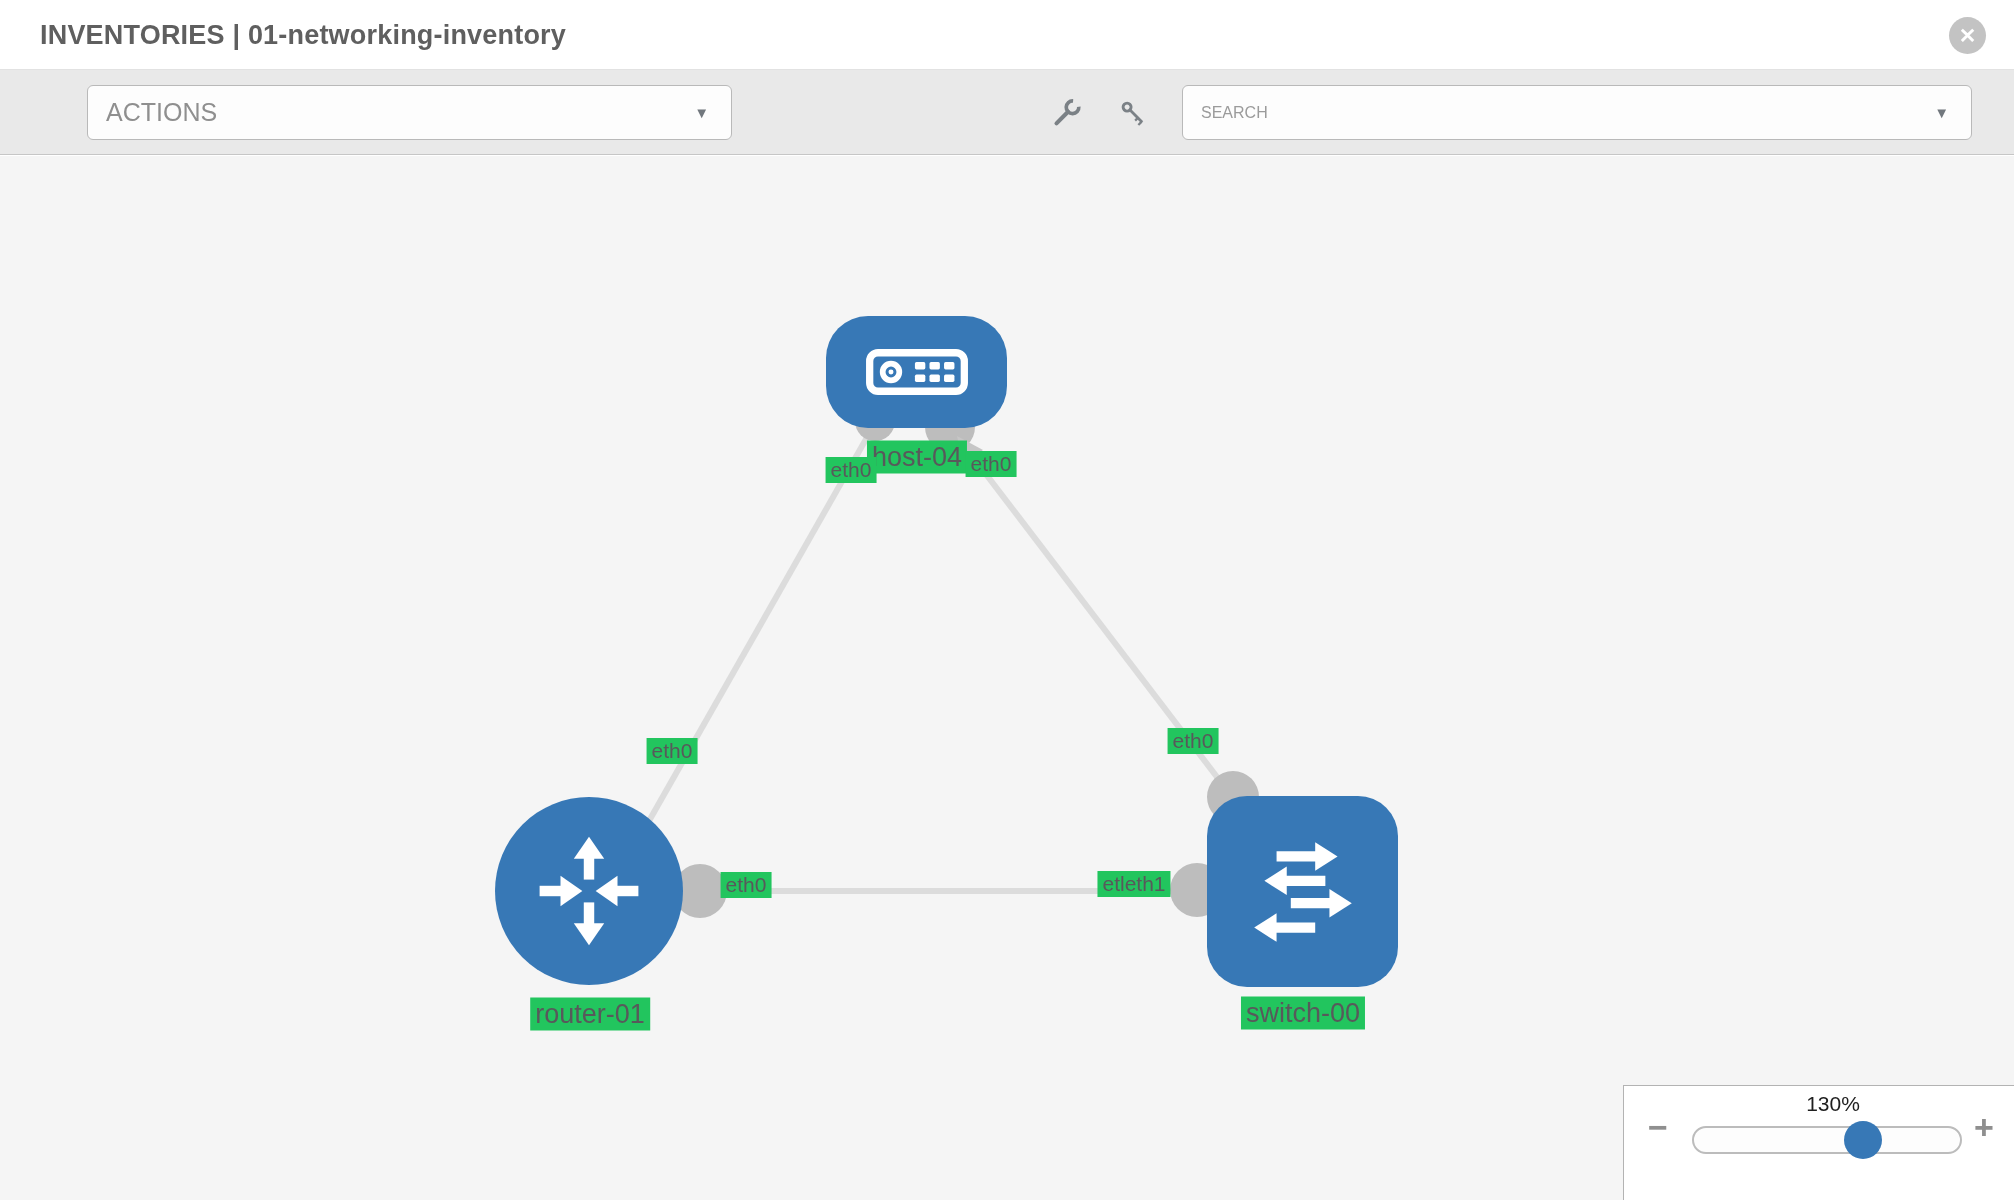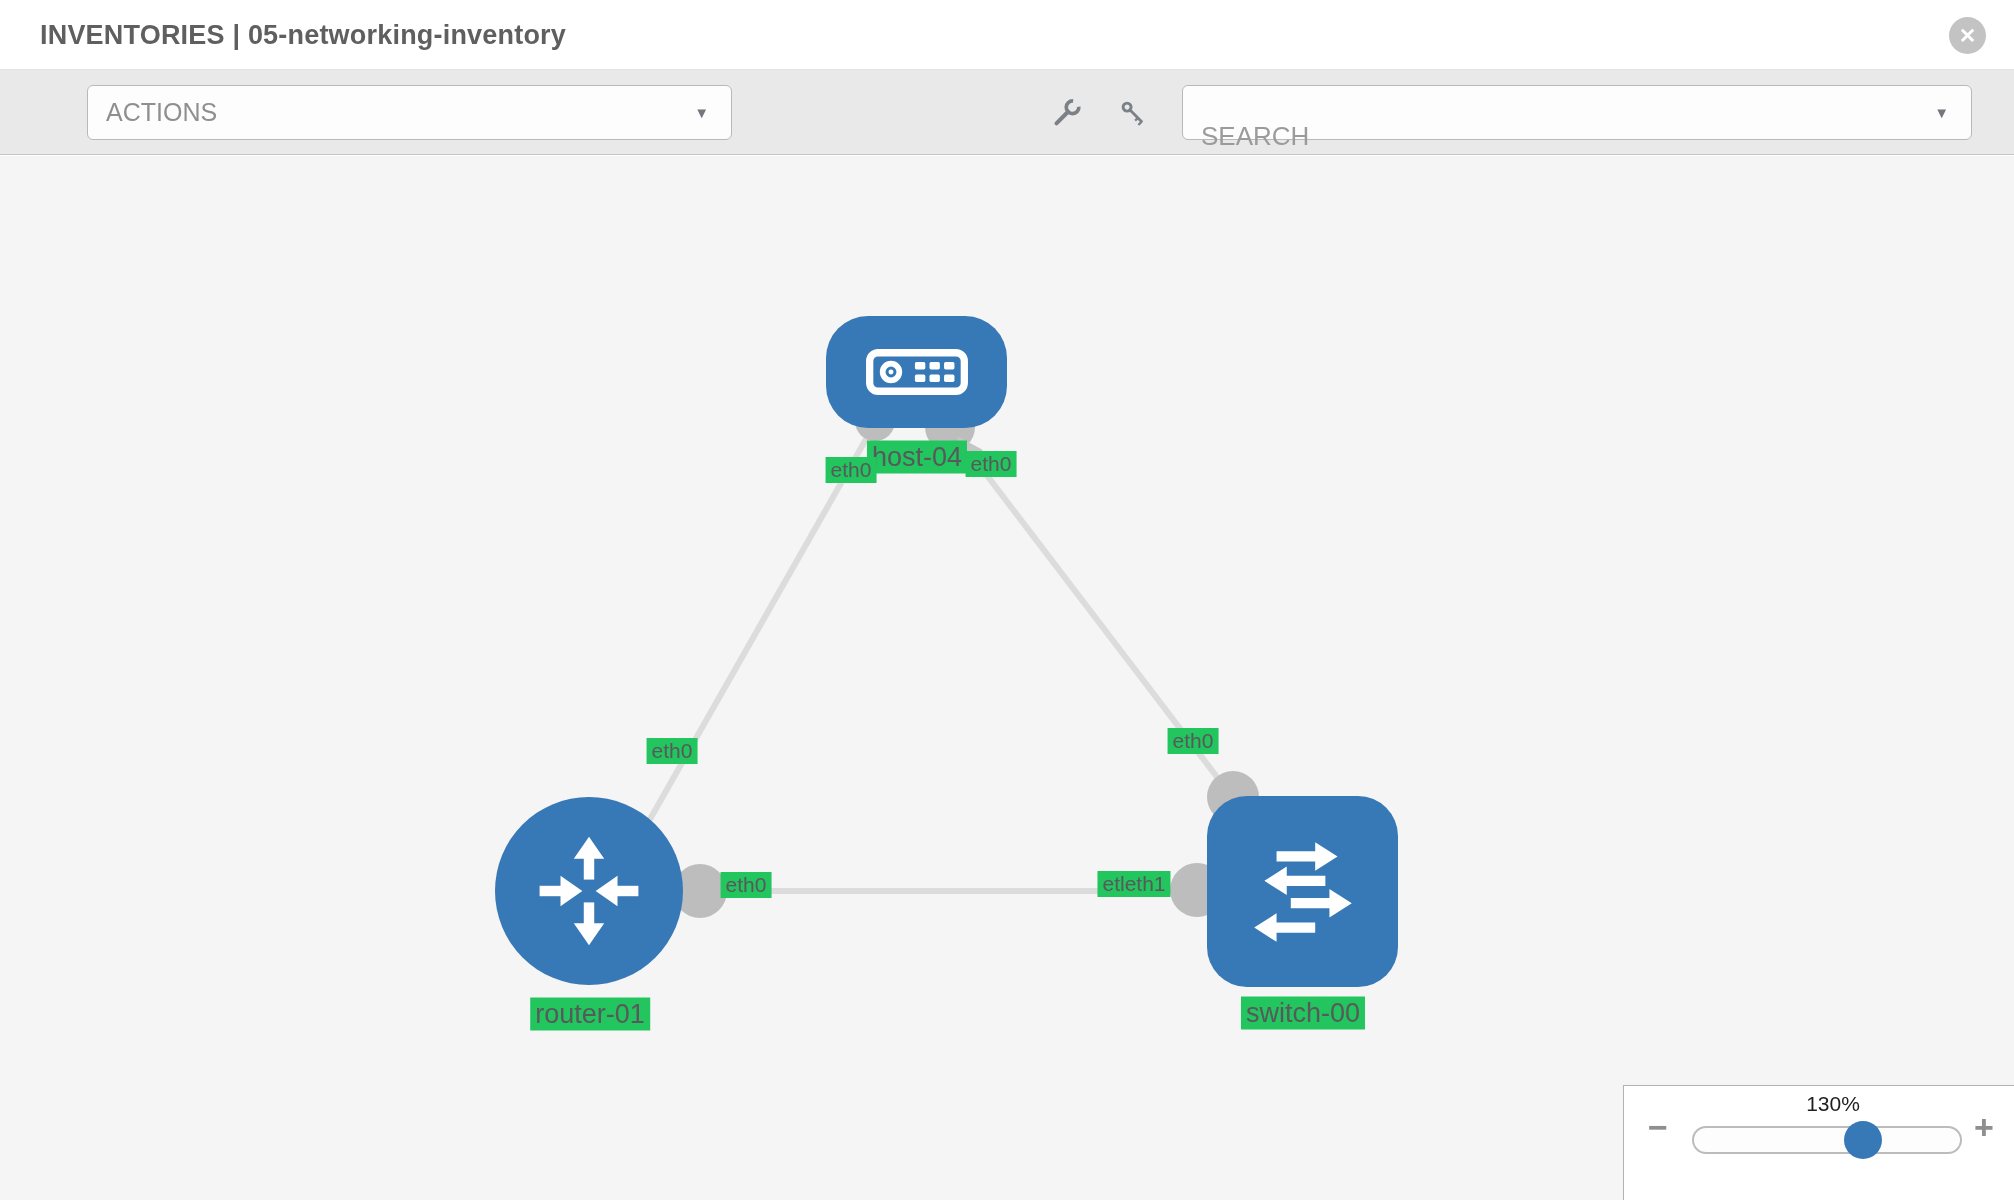--- a/index.html
+++ b/index.html
@@ -20,21 +20,21 @@
   .toolbar { position:relative; width:100%; height:85px; background:#e9e9e9;
              border-bottom:1px solid #c6c6c6; }
   .select-box { position:absolute; top:15px; height:55px; background:#fdfdfd;
                 border:1px solid #b9b9b9; border-radius:6px; }
   .select-box .sel-label { position:absolute; left:18px; top:0; line-height:53px;
                            font-size:25px; color:#8f8f8f; }
   .select-box .caret { position:absolute; right:22px; top:0; line-height:53px;
                        font-size:15px; color:#72787e; }
   .actions-box { left:40px; width:645px;margin-left:47px; }
   .search-box  { left:1182px; width:790px; }
-  .search-box .sel-label { font-size:26px; color:#9b9b9b;margin-top:24px; }
+  .search-box .sel-label { font-size:16px; color:#9b9b9b; }
   .tool-icon { position:absolute; top:26px; width:34px; height:34px; }
   .wrench-pos { left:1050px; }
   .key-pos    { left:1116px; }
 
   
   .canvas { position:absolute; left:0; top:156px; width:2014px; height:1044px;
             background:#f5f5f5; }
   .links-svg { position:absolute; left:0; top:0; }
 
   .node { position:absolute; background:#3778b6; display:flex;
@@ -61,21 +61,21 @@
   .zoom-track { position:absolute; left:68px; top:40px; width:270px; height:28px;
                 background:#fdfdfd; border:2px solid #bcbcbc; border-radius:15px;
                 cursor:pointer; }
   .zoom-thumb { position:absolute; left:220px; top:35px; width:38px; height:38px;
                 border-radius:50%; background:#3778b6; cursor:grab; }
 </style>
 </head>
 <body>
 
 <div class="header">
-  <div class="page-title">INVENTORIES | 05-networking-inventory</div>
+  <div class="page-title">INVENTORIES | 01-networking-inventory</div>
   <div class="close-btn">✕</div>
 </div>
 
 <div class="toolbar">
 
   <div class="select-box actions-box">
     <span class="sel-label">ACTIONS</span>
     <span class="caret">▼</span>
   </div>
 

